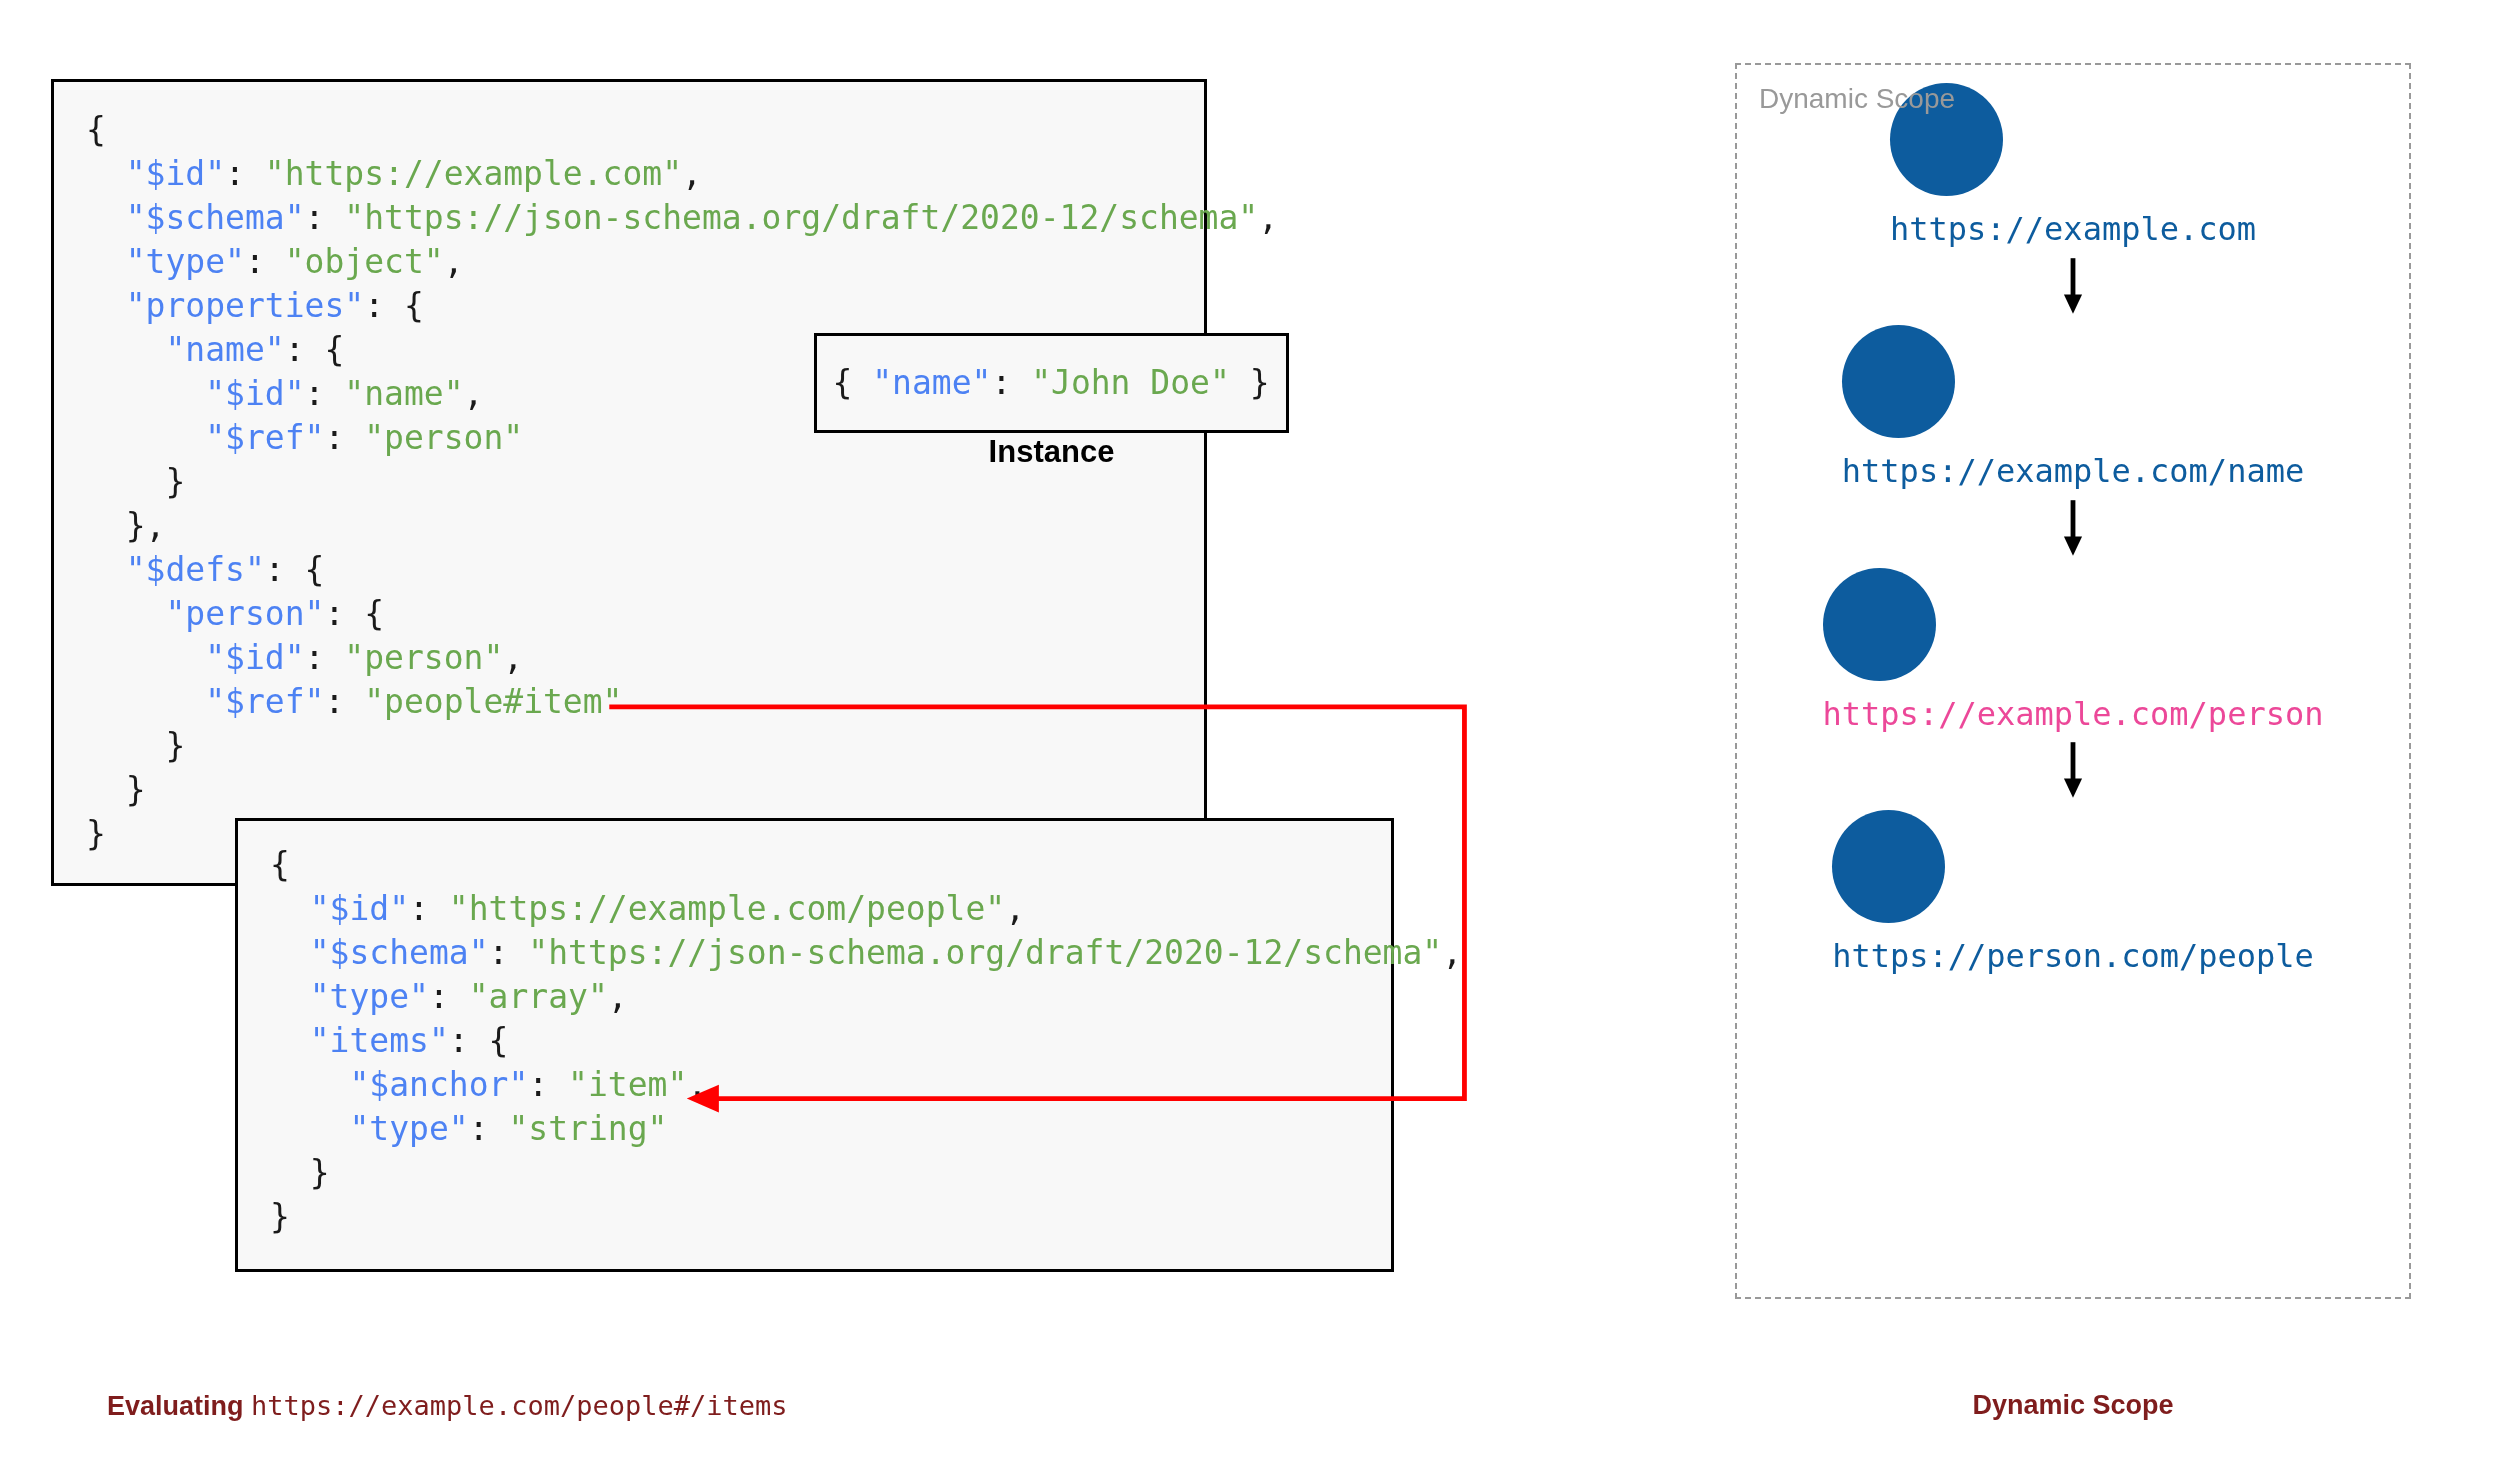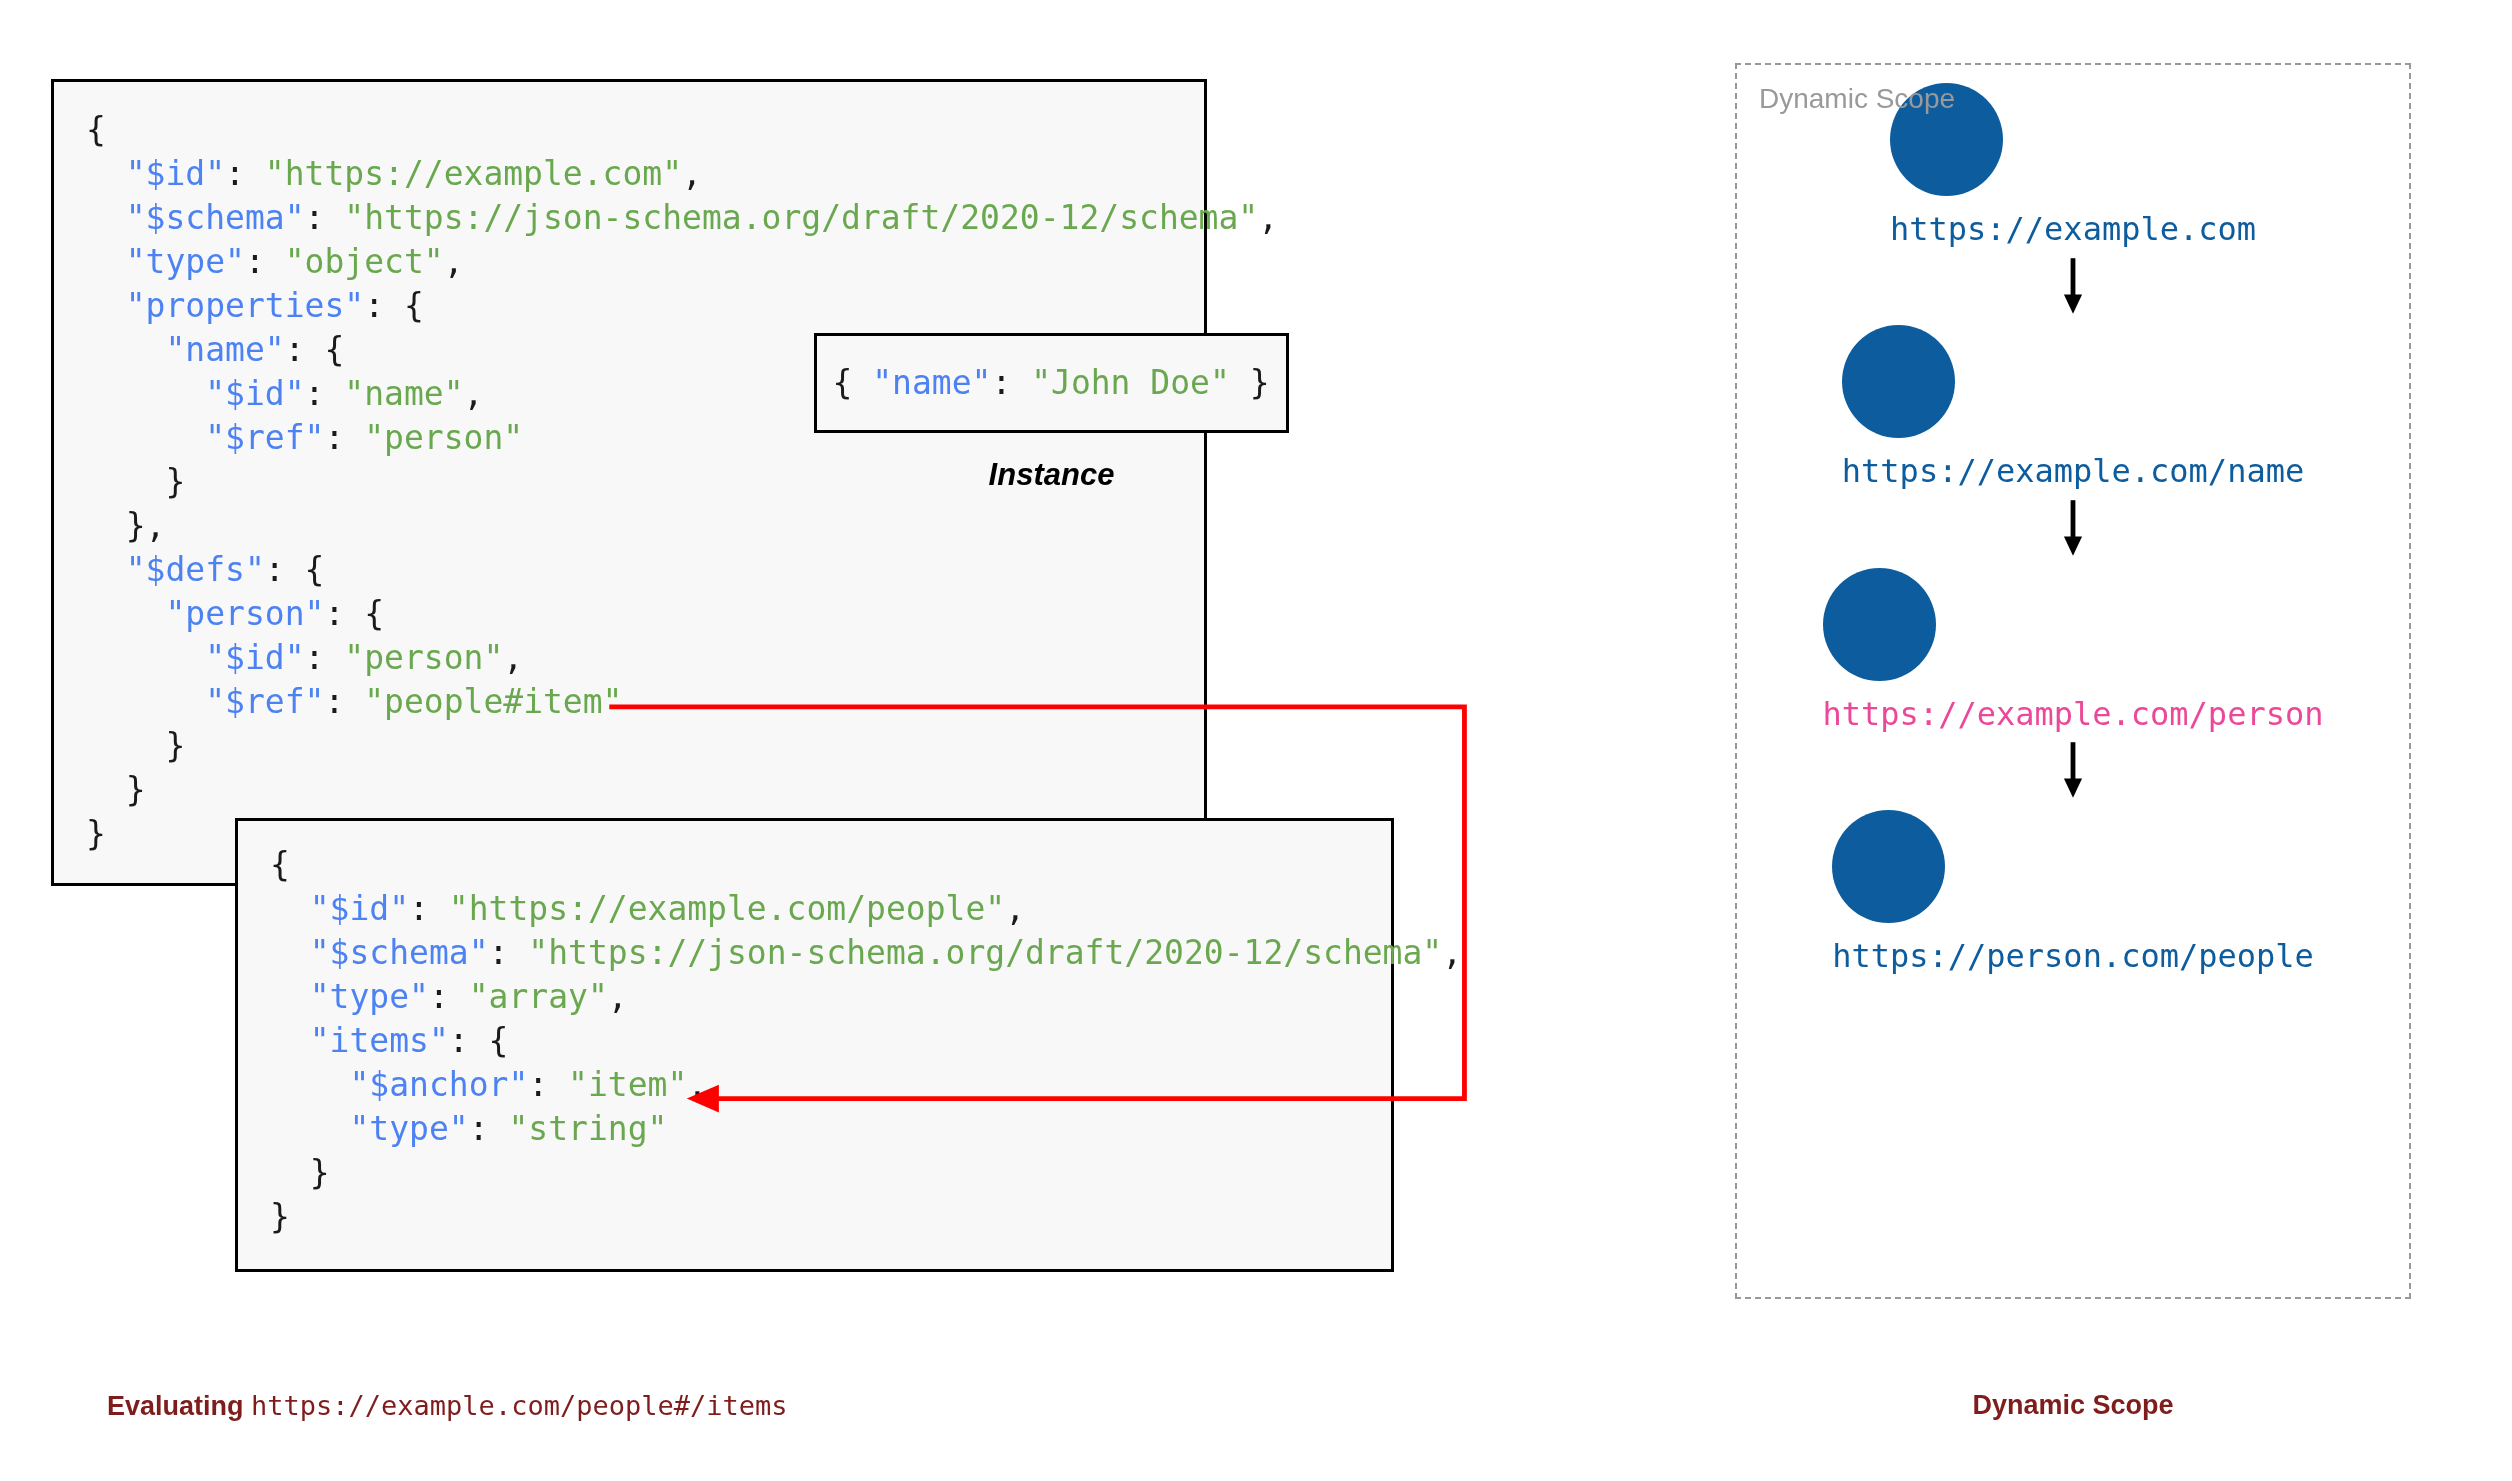--- a/index.html
+++ b/index.html
@@ -54,29 +54,28 @@
     width: 475px; height: 100px;
     z-index: 4;
   }
   #instance-code {
     left: 0; top: 24.6px;
     width: 468px;
     text-align: center;
   }
   #instance-caption {
     position: absolute;
-    left: 814px; top: 457px;
+    left: 814px; top: 434px;
     width: 475px;
     text-align: center;
     font-family: "Liberation Sans", sans-serif;
     font-size: 31px;
     font-weight: bold;
     color: #000000;
     z-index: 6;
-    font-style: italic;
   }
 
   
   #people-schema-box {
     left: 235px; top: 818px;
     width: 1159px; height: 454px;
     z-index: 5;
   }
   #people-schema-code {
     left: 32px; top: 22.4px;

